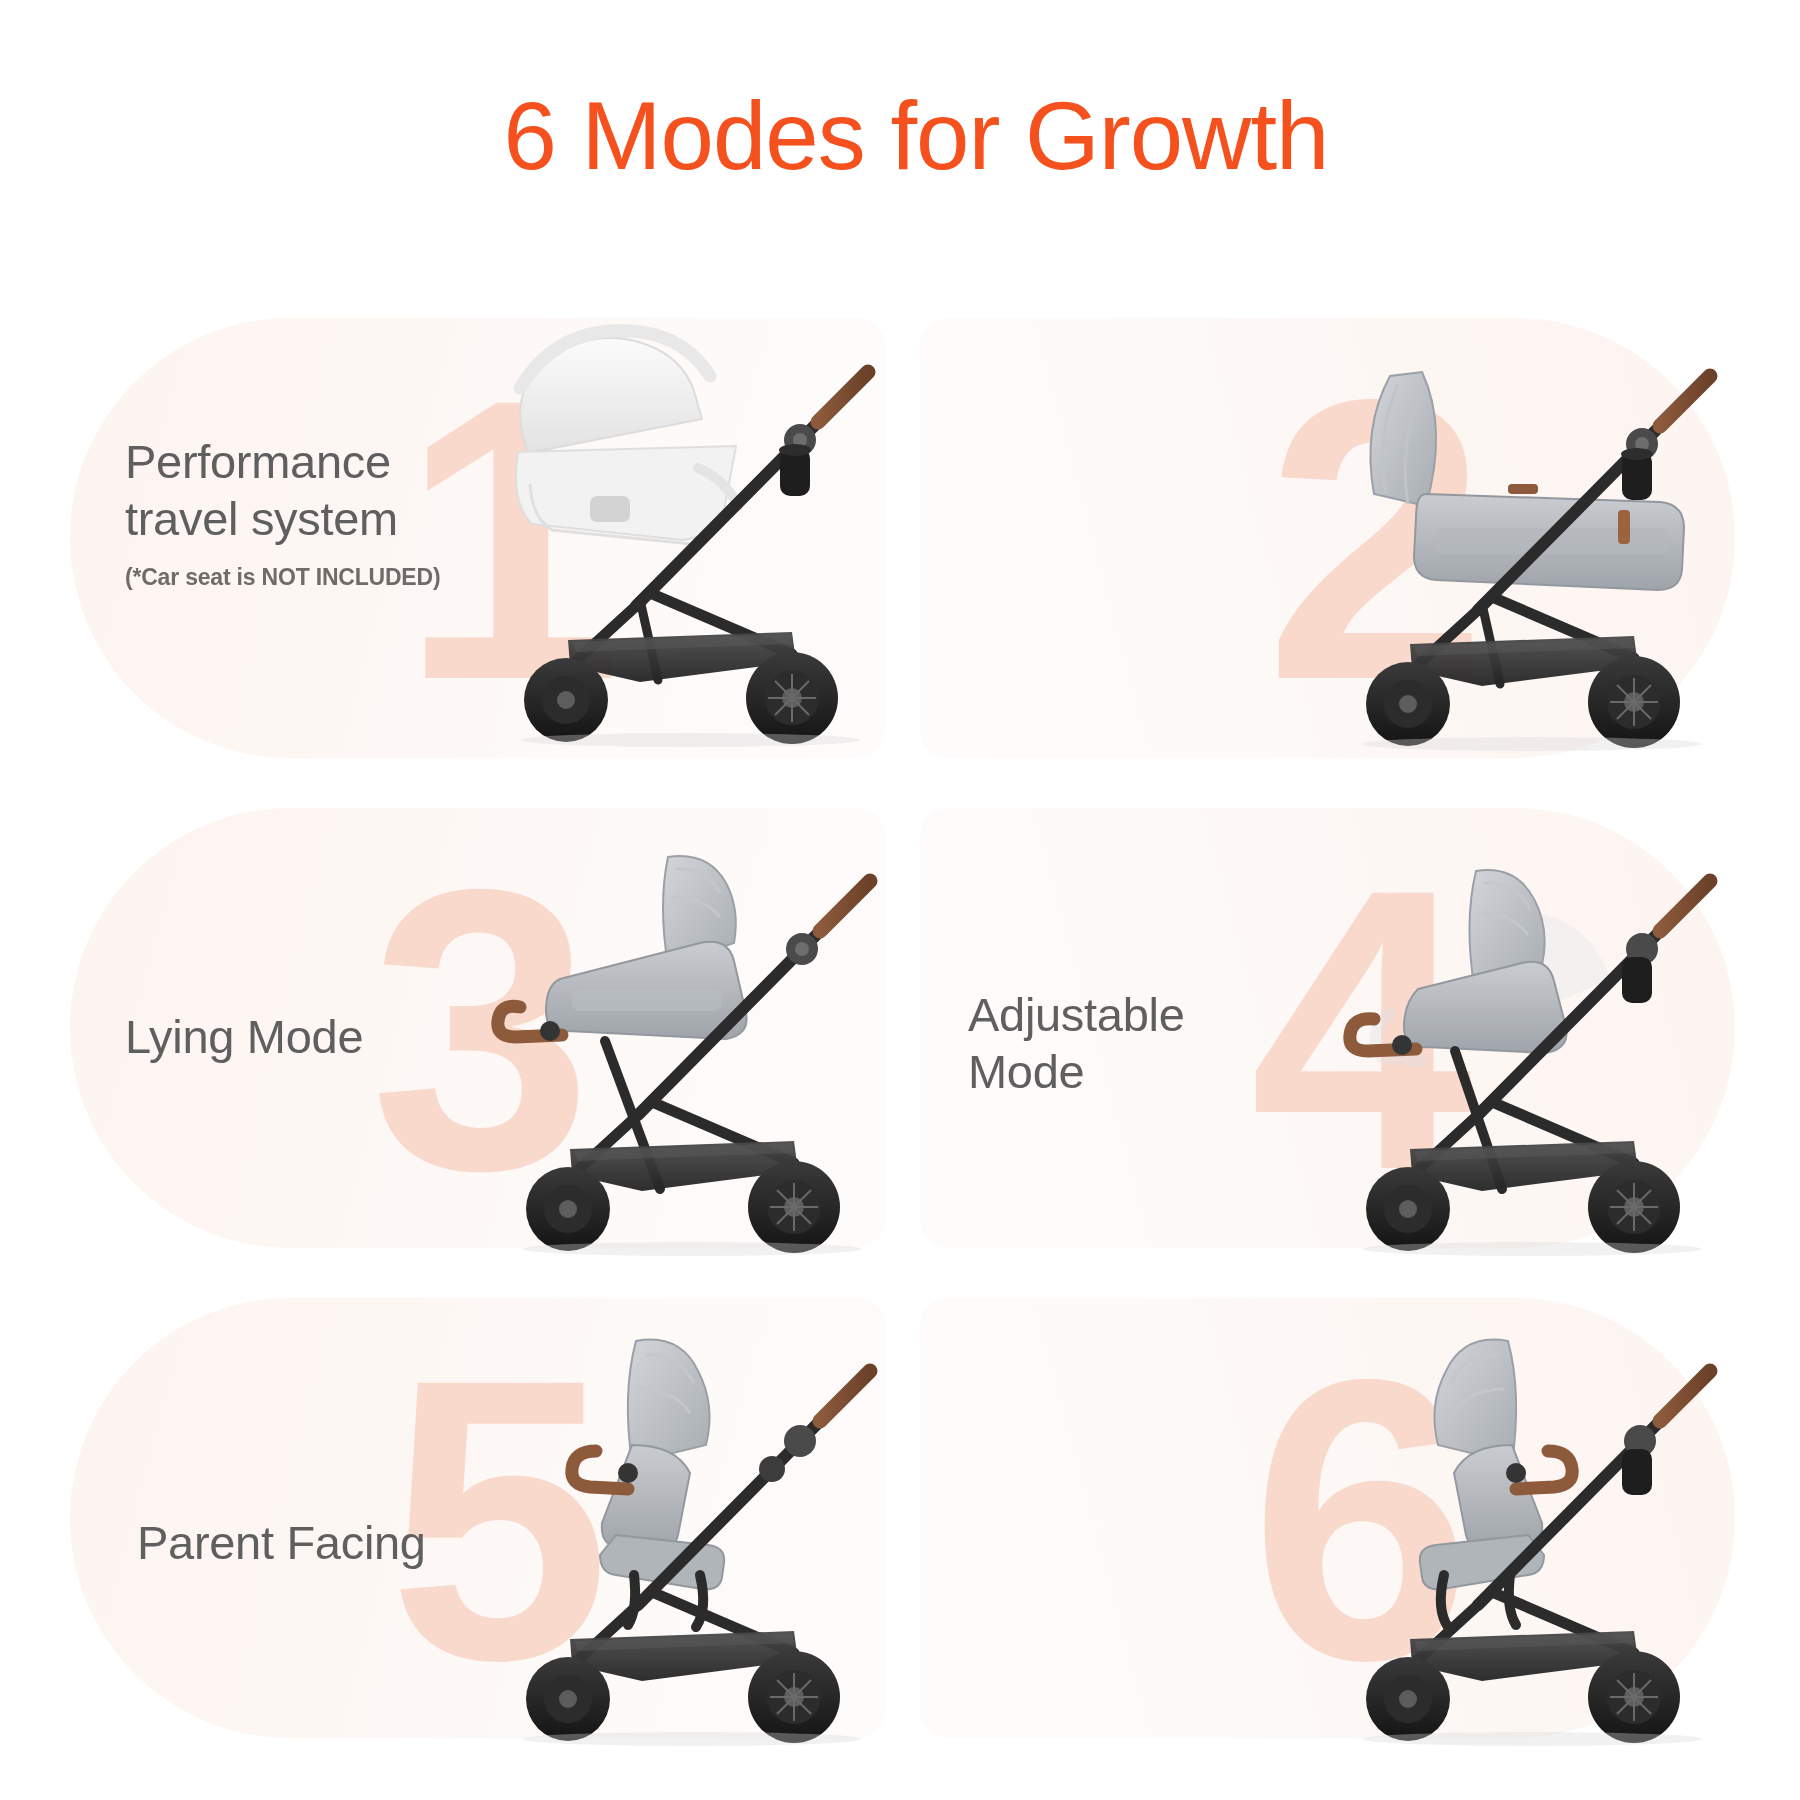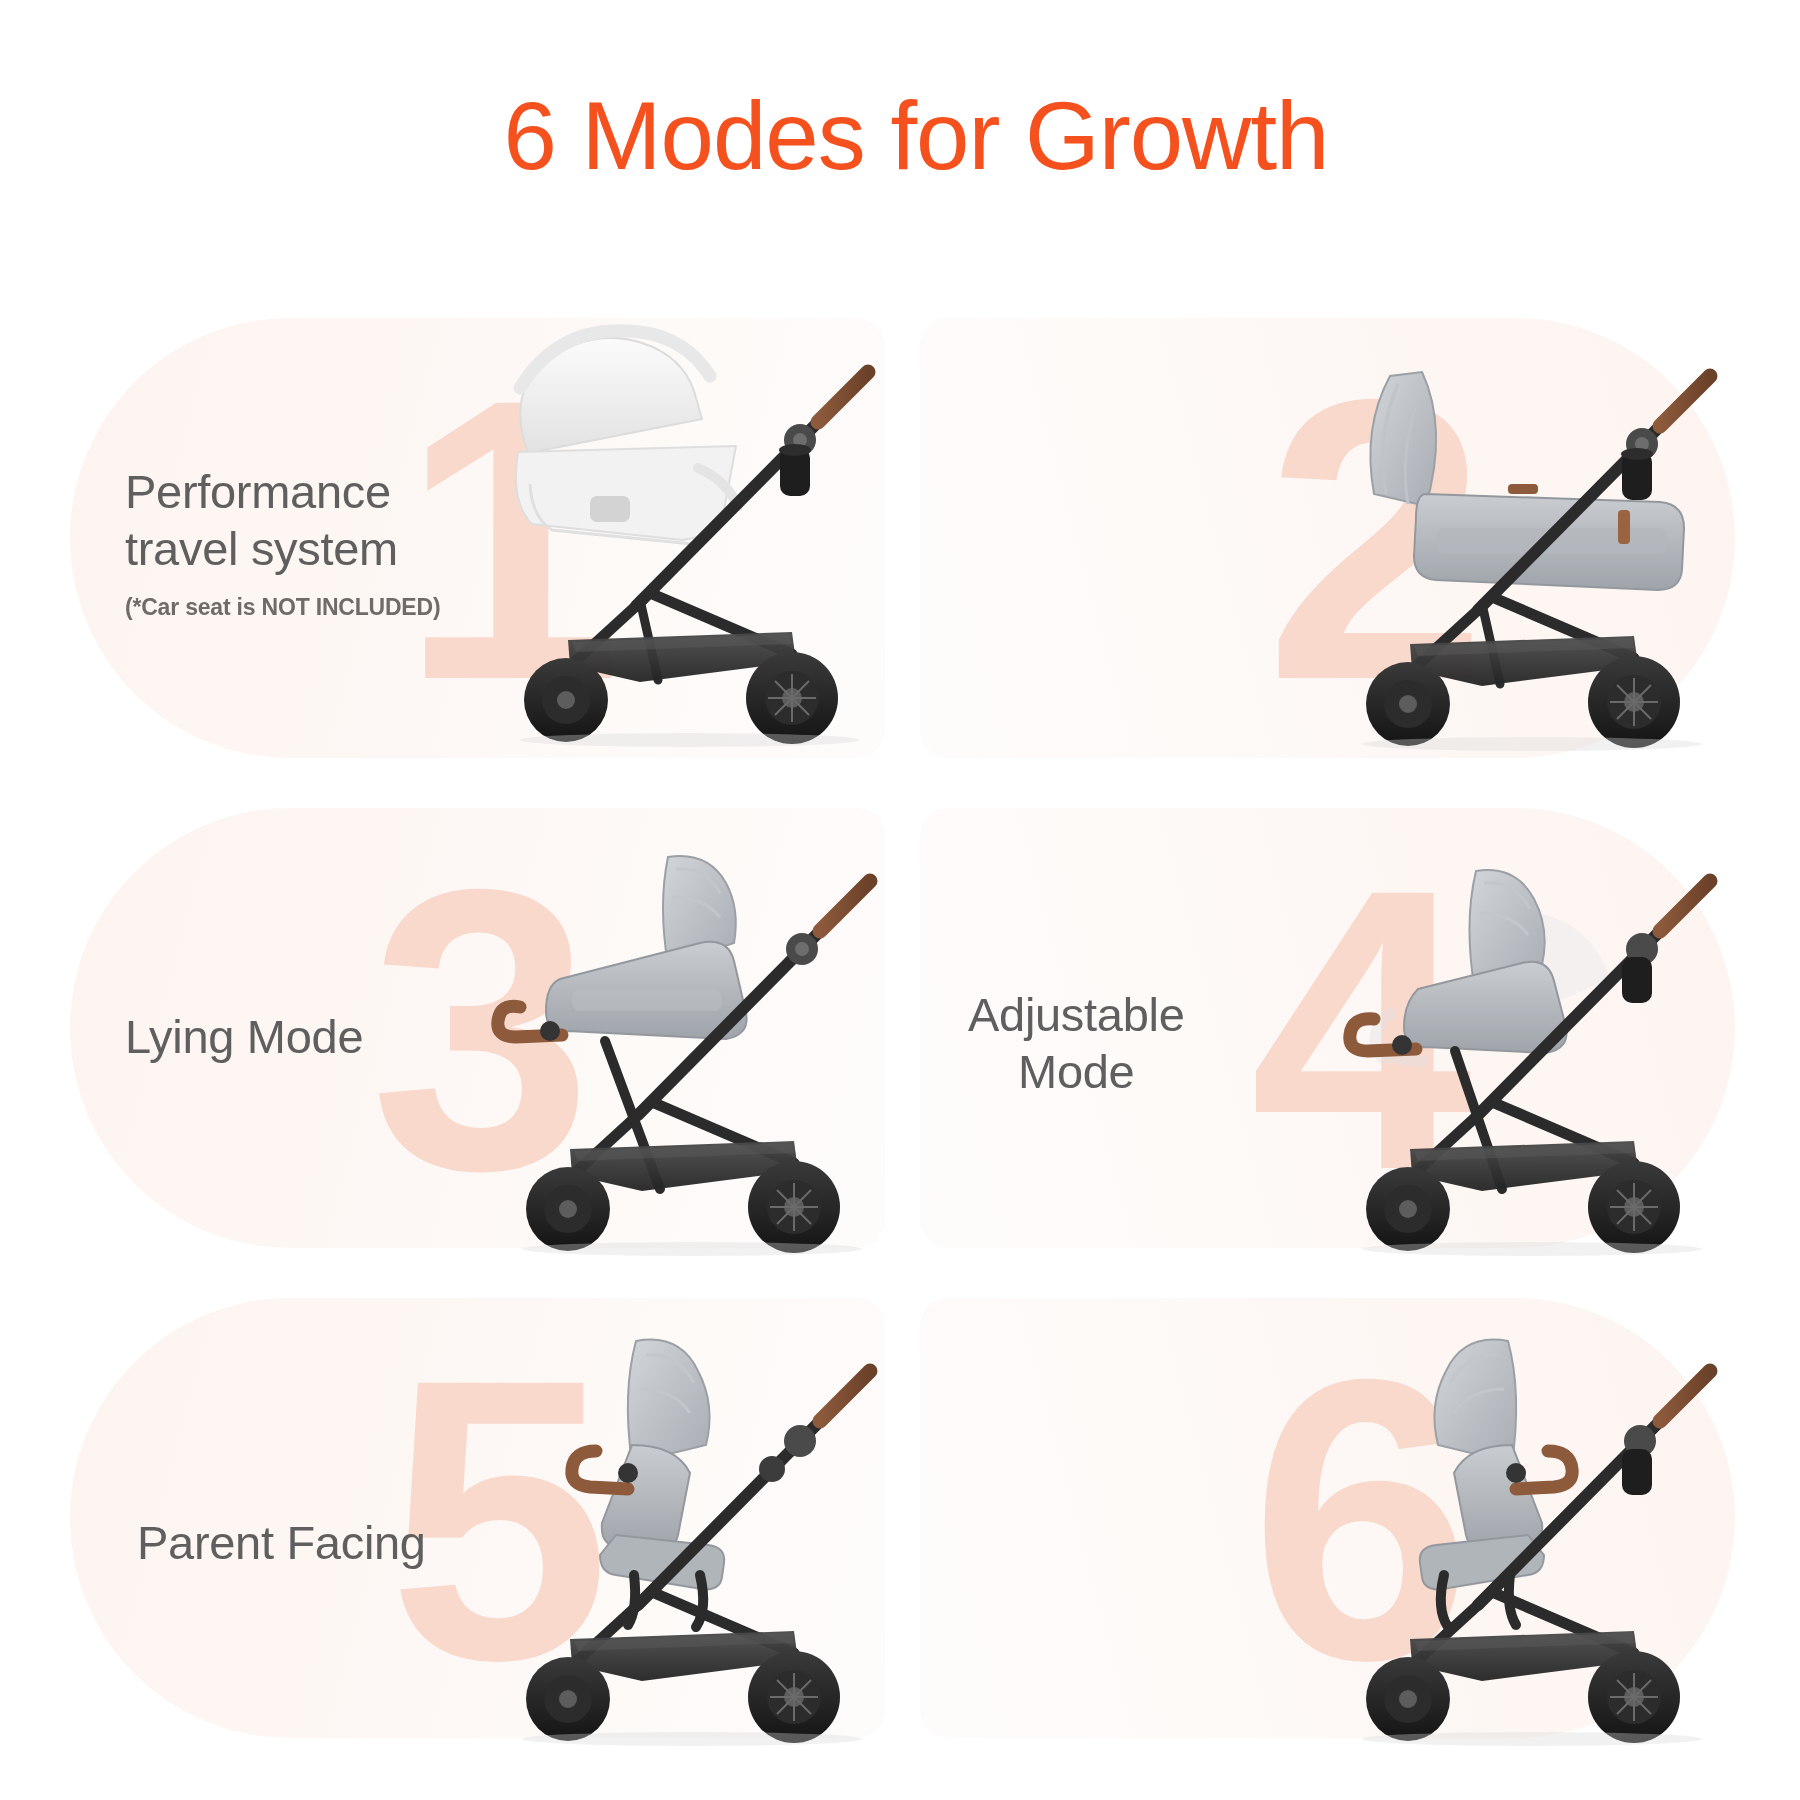--- a/index.html
+++ b/index.html
@@ -76,24 +76,24 @@
     white-space:pre-line;
     letter-spacing:-0.3px;
   }
   .txt .note{
     margin-top:16px;
     font-size:23px;
     font-weight:bold;
     color:#6f6b69;
     letter-spacing:-0.2px;
   }
-  .c1 .txt{left:55px;top:115px;margin-top:30px;}
+  .c1 .txt{left:55px;top:115px;}
   .c2 .txt{left:48px;top:100px;}
   .c3 .txt{left:55px;top:200px;}
-  .c4 .txt{left:48px;top:178px;text-align:center;}
+  .c4 .txt{left:48px;top:178px;}
   .c5 .txt{left:67px;top:216px;}
   .c6 .txt{left:48px;top:216px;}
 
   
   .art{position:absolute;z-index:4;pointer-events:none;}
   .c1 .art{left:330px;top:-30px;width:640px;height:470px;}
   .c2 .art{left:320px;top:-30px;width:640px;height:470px;}
   .c3 .art{left:330px;top:-15px;width:640px;height:470px;}
   .c4 .art{left:320px;top:-15px;width:640px;height:470px;}
   .c5 .art{left:330px;top:-15px;width:640px;height:470px;}

